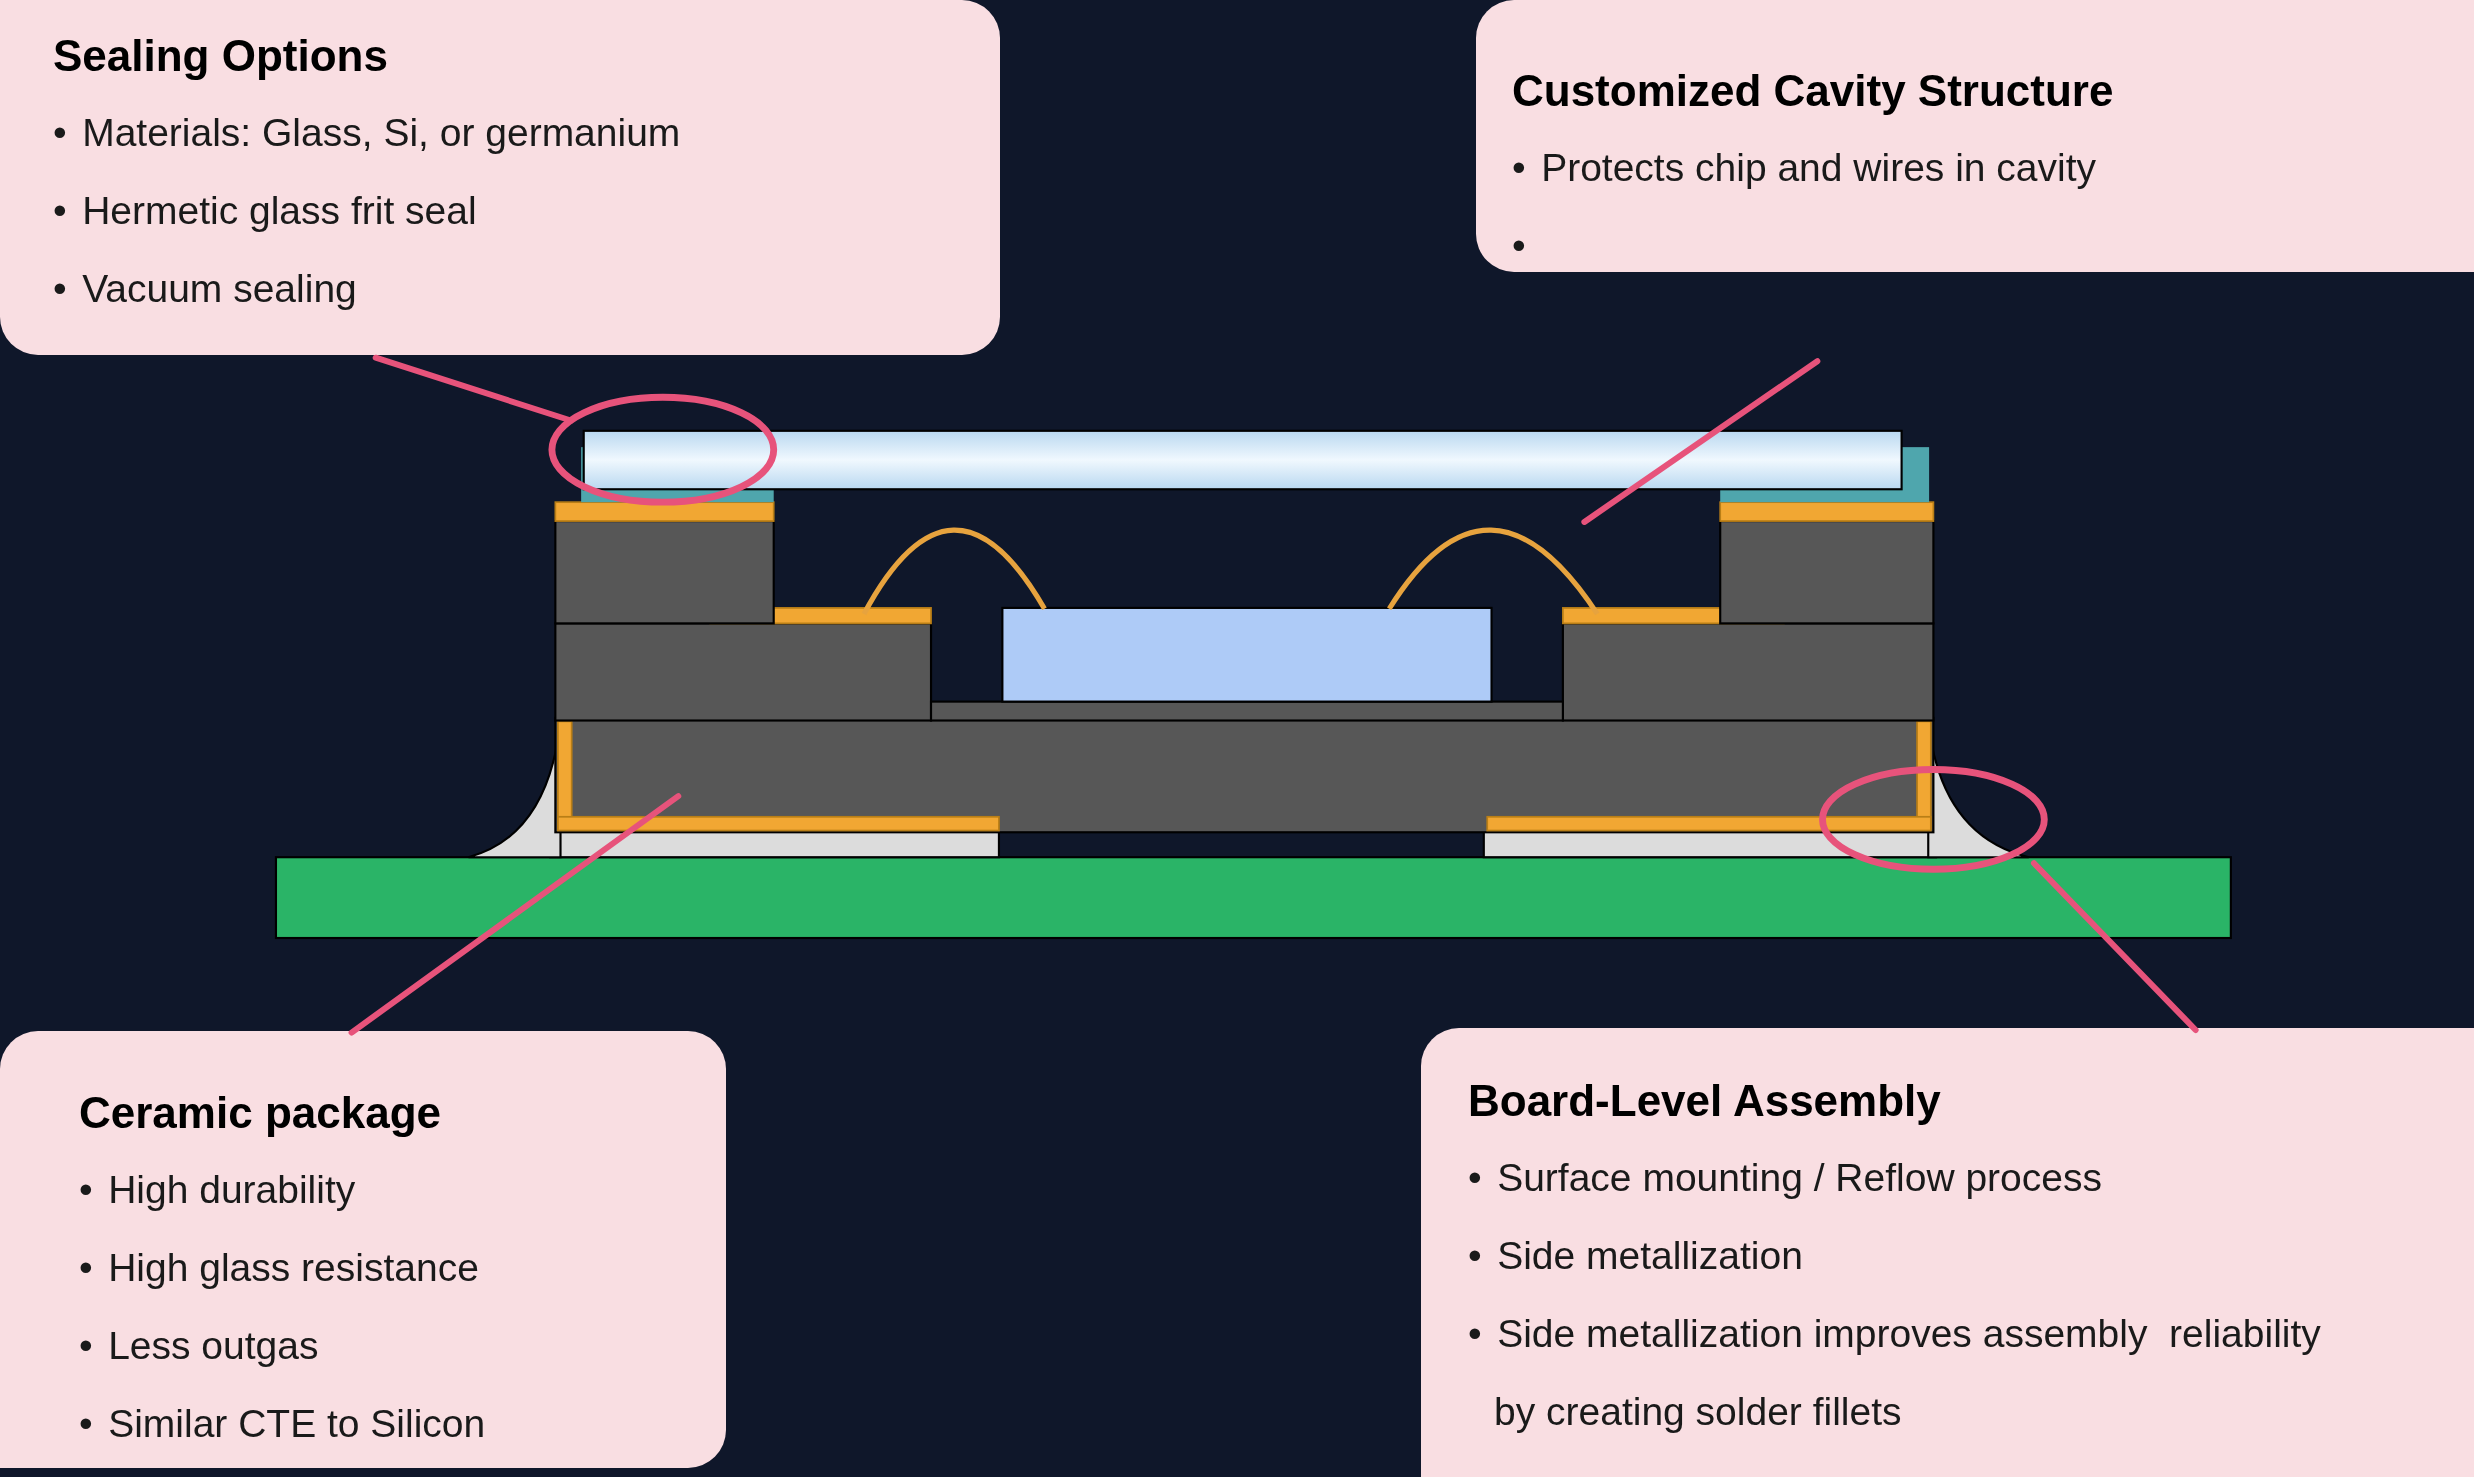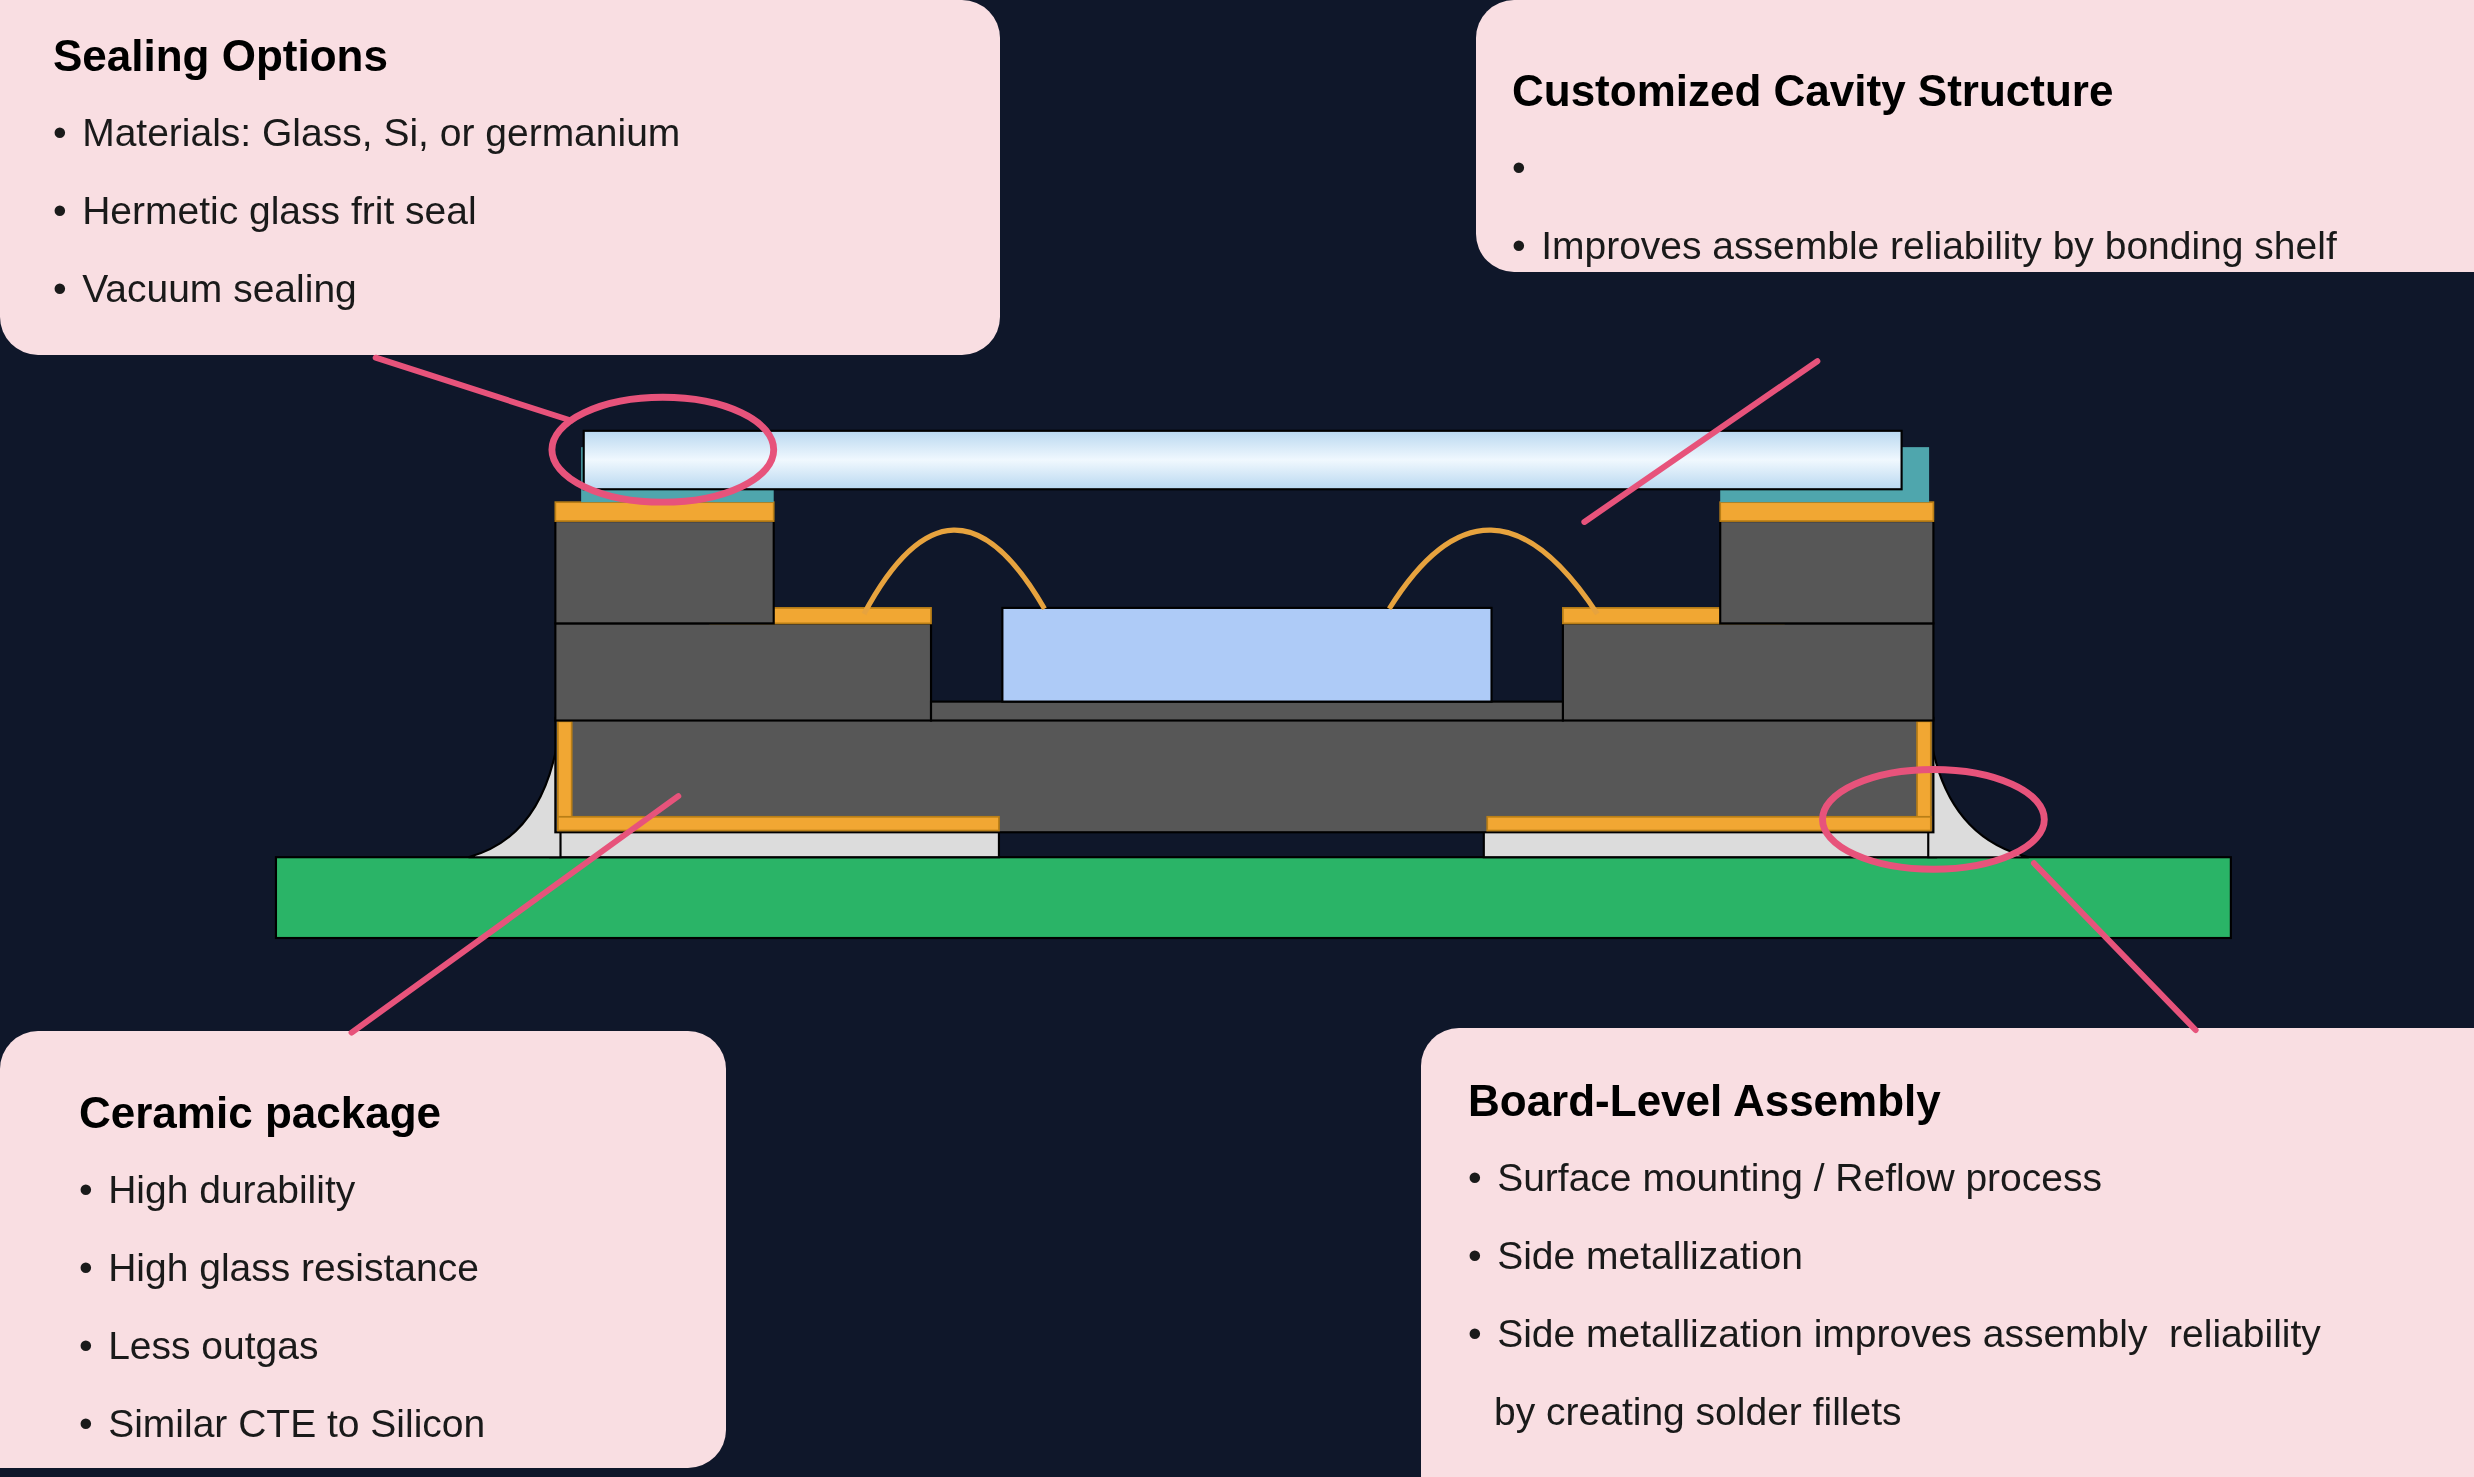--- a/index.html
+++ b/index.html
@@ -86,24 +86,24 @@
           <span class="item-text">Vacuum sealing</span>
         </li>
     </ul>
   </div>
 
   <div class="callout" id="callout-cavity">
     <h2 class="title">Customized Cavity Structure</h2>
     <ul class="items">
       <li>
           <span class="bullet">•</span>
-        </li>
-      <li>
-          <span class="bullet">•</span>
-          <span class="item-text">Improves assemble reliability by bonding shelf</span>
+          <span class="item-text">Protects chip and wires in cavity</span>
+        </li>
+      <li>
+          <span class="bullet">•</span>
         </li>
     </ul>
   </div>
 
   <div class="callout" id="callout-ceramic">
     <h2 class="title">Ceramic package</h2>
     <ul class="items">
       <li>
           <span class="bullet">•</span>
           <span class="item-text">High durability</span>

